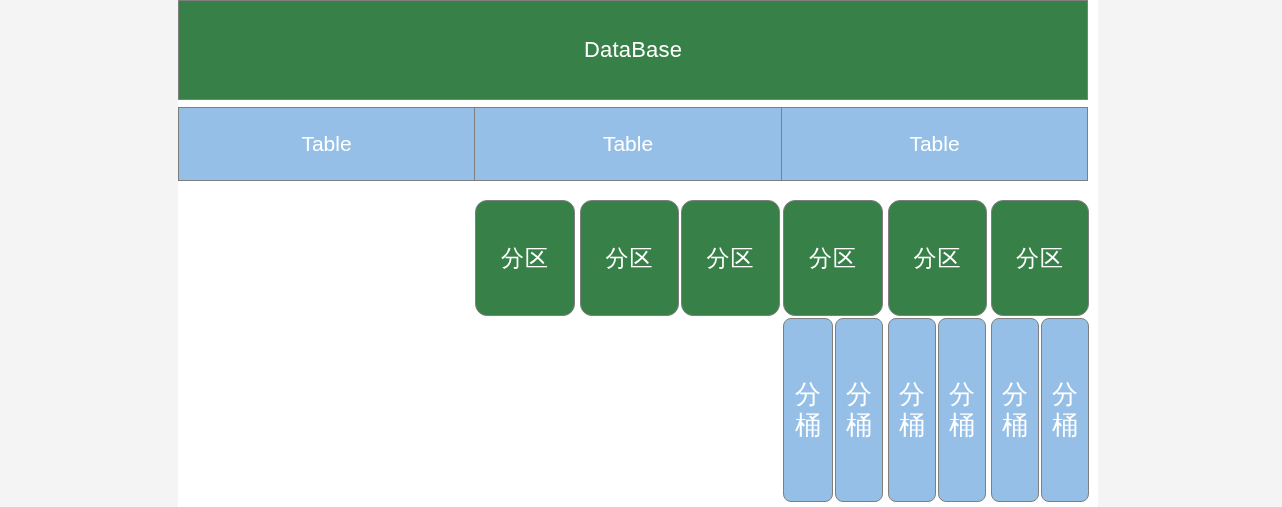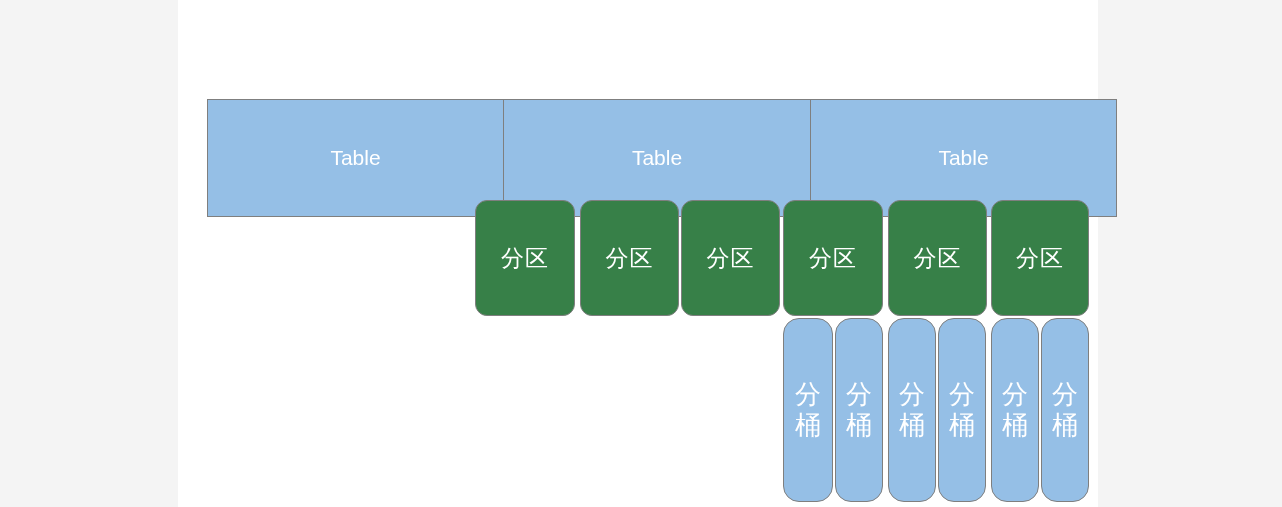--- a/index.html
+++ b/index.html
@@ -39,31 +39,30 @@
     align-items: center;
     justify-content: center;
     color: #ffffff;
     font-size: 22px;
     letter-spacing: 0.2px;
   }
 
   
   .table-box {
     position: absolute;
-    top: 99px;
-    height: 118px;
+    top: 107px;
+    height: 74px;
     background: #95BFE6;
     border: 1px solid #7f7f7f;
     box-sizing: border-box;
     display: flex;
     align-items: center;
     justify-content: center;
     color: #ffffff;
     font-size: 21px;
-    margin-left: 29px;
   }
   .table-0 { left: 0px;   width: 297px; }
   .table-1 { left: 296px; width: 308px; }
   .table-2 { left: 603px; width: 307px; }
 
   
   .partition-box {
     position: absolute;
     top: 200px;
     height: 116px;
@@ -85,21 +84,21 @@
   .part-4 { left: 710px; width: 99px;  }
   .part-5 { left: 813px; width: 98px;  }
 
   
   .bucket-box {
     position: absolute;
     top: 318px;
     height: 184px;
     background: #95BFE6;
     border: 1px solid #7f7f7f;
-    border-radius: 16px;
+    border-radius: 8px;
     box-sizing: border-box;
     display: flex;
     align-items: center;
     justify-content: center;
     color: #ffffff;
     font-size: 26px;
     line-height: 1.18;
     text-align: center;
     word-break: break-all;
     padding: 0 6px;
@@ -109,20 +108,21 @@
   .buck-2 { left: 710px; width: 48px; }
   .buck-3 { left: 760px; width: 48px; }
   .buck-4 { left: 813px; width: 48px; }
   .buck-5 { left: 863px; width: 48px; }
 </style>
 </head>
 <body>
 
 <div id="canvas">
 
+  <div class="database-box">DataBase</div>
 
   <div class="table-box table-0">Table</div>
   <div class="table-box table-1">Table</div>
   <div class="table-box table-2">Table</div>
 
   <div class="partition-box part-0">分区</div>
   <div class="partition-box part-1">分区</div>
   <div class="partition-box part-2">分区</div>
   <div class="partition-box part-3">分区</div>
   <div class="partition-box part-4">分区</div>

